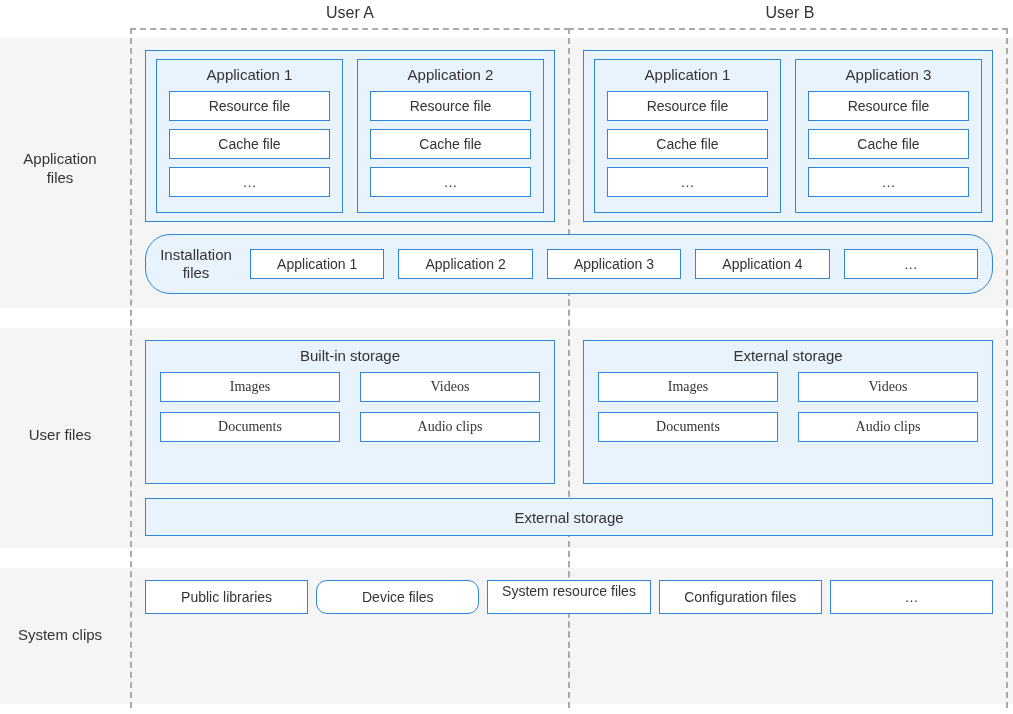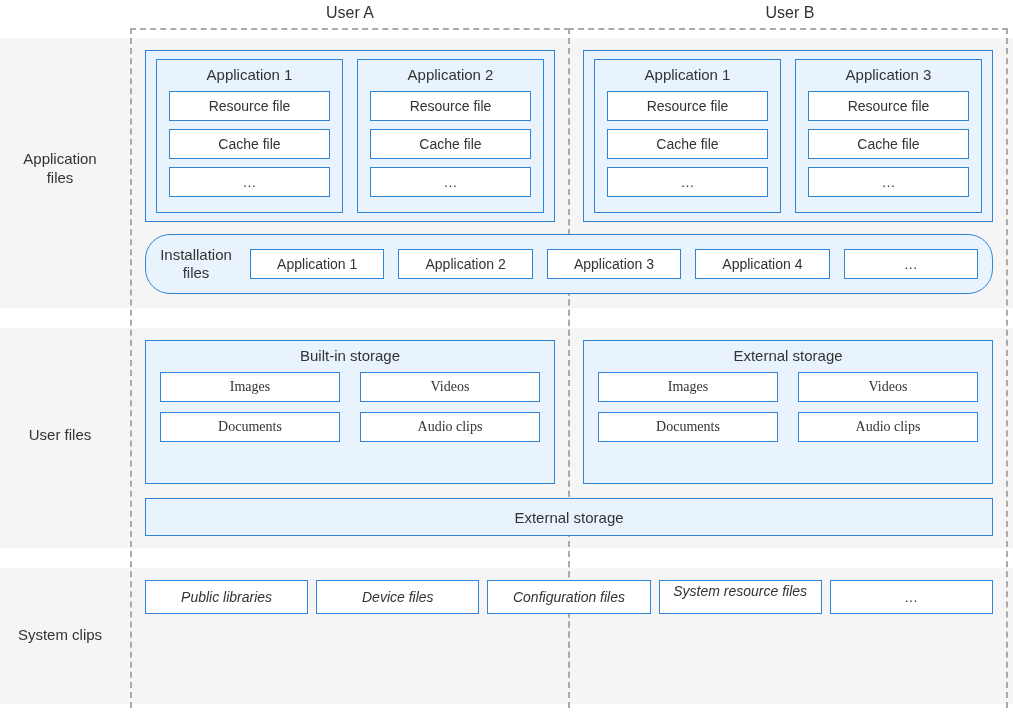--- a/index.html
+++ b/index.html
@@ -199,22 +199,22 @@
       <div class="cell">Videos</div>
       <div class="cell">Documents</div>
       <div class="cell">Audio clips</div>
     </div>
   </div>
 
   <div class="lb abs-center" style="left:145px; top:498px; width:848px; height:38px;">
     <span>External storage</span>
   </div>
 
-  <div style="position:absolute; left:145px; top:580px; width:848px; display:grid; grid-template-columns:repeat(5,1fr); gap:8px;font-style:italic;">
+  <div style="position:absolute; left:145px; top:580px; width:848px; display:grid; grid-template-columns:repeat(5,1fr); gap:8px;">
     <div class="cell" style="padding:8px 4px;">Public libraries</div>
-    <div class="cell" style="padding:8px 4px;">Device files</div>
+    <div class="cell" style="padding:8px 4px;border-radius:11px;">Device files</div>
+    <div class="cell" style="padding:2px 4px; line-height:1.2;">System resource files</div>
     <div class="cell" style="padding:8px 4px;">Configuration files</div>
-    <div class="cell" style="padding:2px 4px; line-height:1.2;">System resource files</div>
     <div class="cell" style="padding:8px 4px;">…</div>
   </div>
 
 
 </div>
 
 </body></html>

